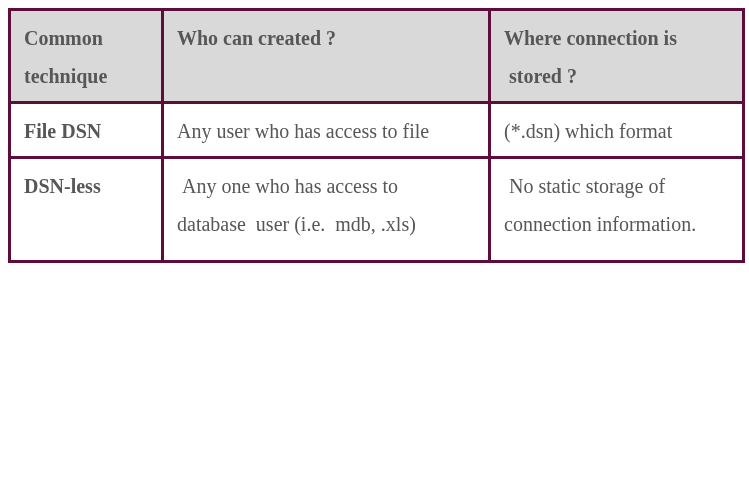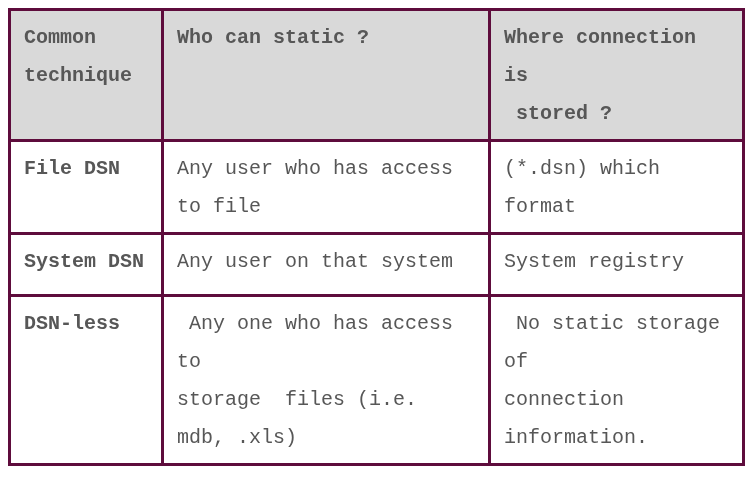--- a/index.html
+++ b/index.html
@@ -8,21 +8,21 @@
     --cell_bg: #ffffff;
     --text: #575757;
   }
   * { box-sizing: border-box; }
   html, body { margin: 0; padding: 0; background: #ffffff; }
   .page {
     width: 749px;
     height: 504px;
     position: relative;
     background: #ffffff;
-    font-family: Liberation Mono, monospace;
+    font-family: Liberation Serif, serif;
   }
   table.dsn-table {
     position: absolute;
     left: 8px;
     top: 8px;
     width: 734px;
     border-collapse: collapse;
     table-layout: fixed;
   }
   .dsn-table th, .dsn-table td {
@@ -52,38 +52,33 @@
   <table class="dsn-table">
     <colgroup>
       <col style="width:153px">
       <col style="width:327px">
       <col style="width:254px">
     </colgroup>
     <thead>
       <tr style="height:93px">
         <th>Common
 technique</th>
-        <th>Who can static ?</th>
+        <th>Who can created ?</th>
         <th>Where connection is
  stored ?</th>
       </tr>
     </thead>
     <tbody>
       <tr style="height:45px">
         <td class="technique">File DSN</td>
         <td>Any user who has access to file</td>
         <td>(*.dsn) which format</td>
       </tr>
-      <tr style="height:62px">
-        <td class="technique">System DSN</td>
-        <td>Any user on that system</td>
-        <td>System registry</td>
-      </tr>
       <tr style="height:104px">
         <td class="technique">DSN-less</td>
         <td> Any one who has access to
-storage  files (i.e.  mdb, .xls)</td>
+database  user (i.e.  mdb, .xls)</td>
         <td> No static storage of
 connection information.</td>
       </tr>
     </tbody>
   </table>
 </div>
 
 </body></html>

